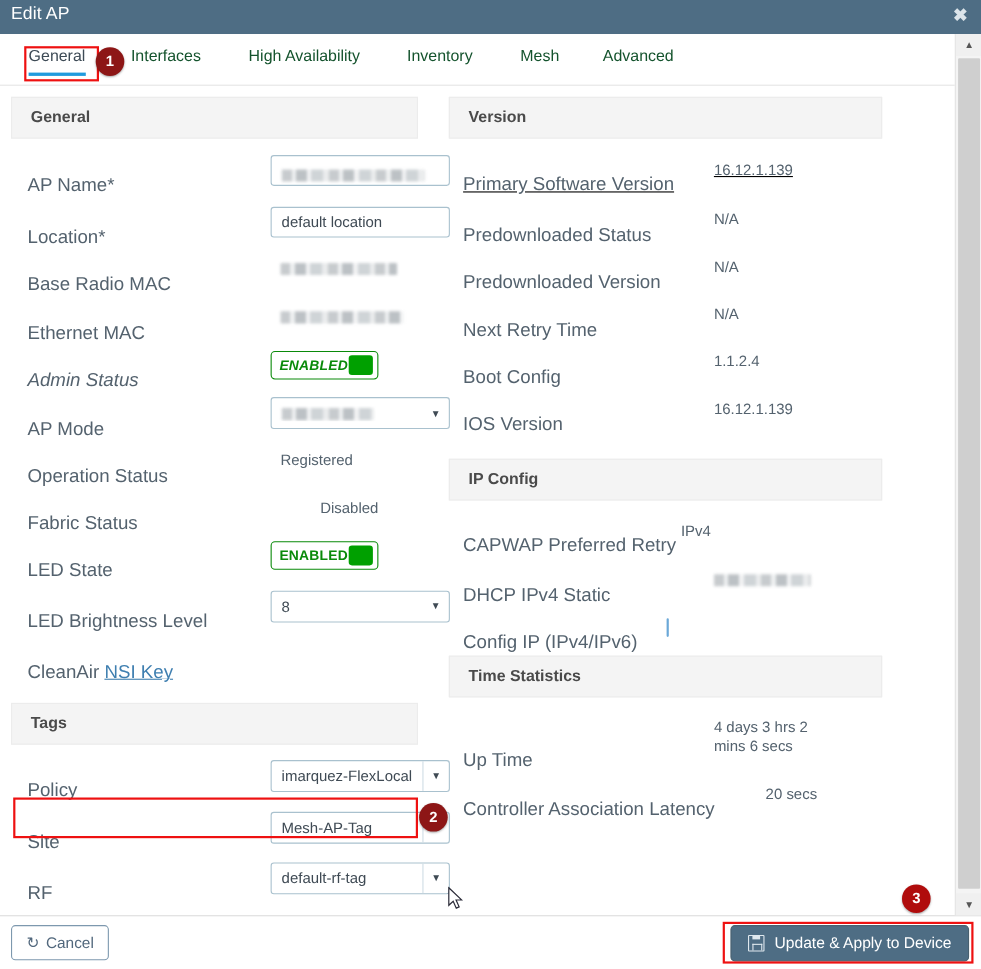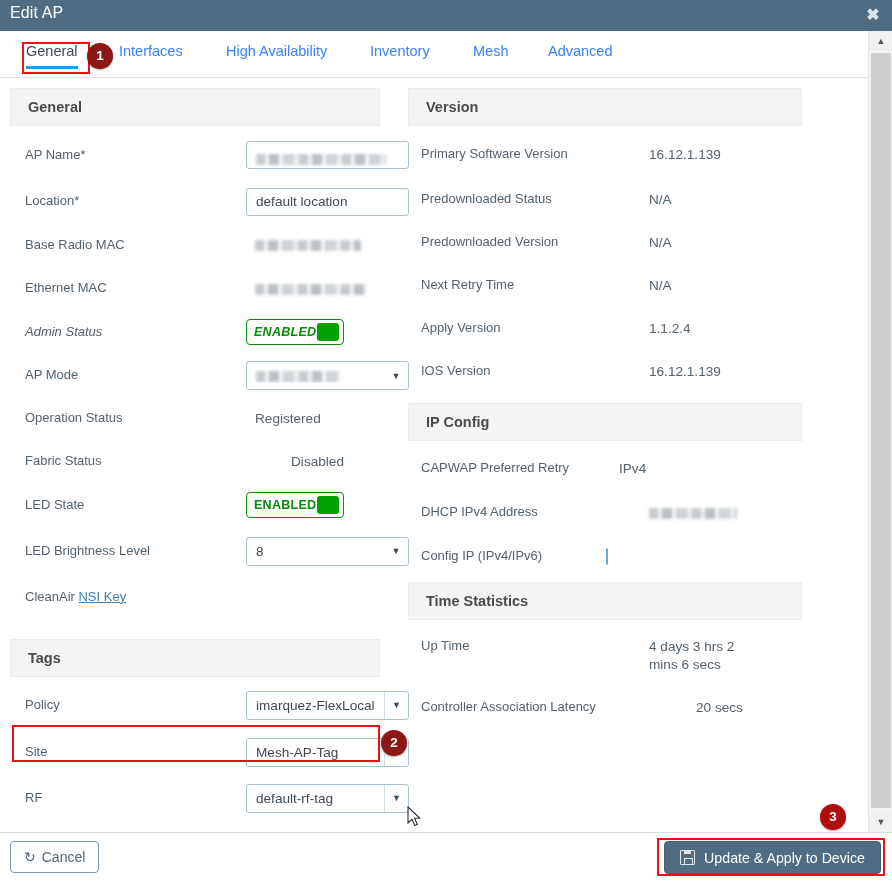--- a/index.html
+++ b/index.html
@@ -42,21 +42,21 @@
   
   .tabbar {
     position: absolute; top: 31px; left: 0;
     width: 868px; height: 47px;
     background: #ffffff;
     border-bottom: 1px solid #e0e0e0;
   }
   .tab {
     position: absolute; top: 12px;
     font-size: 14.5px;
-    color: #3b82f6;
+    color: #14532d;
     white-space: nowrap;
     cursor: pointer;
   }
   .tab.active {
     color: #3d4a55;
     font-weight: 400;
   }
   .tab.active .underline {
     position: absolute;
     left: 0; right: 0; bottom: -10px;
@@ -89,23 +89,24 @@
   .rows { padding-top: 4px; }
 
   .row {
     position: relative;
     min-height: 43px;
     display: flex;
     align-items: center;
     padding-left: 15px;
   }
   .row .lbl {
-    font-size: 13px;
+    font-size: 17px;
     color: #54626e;
     line-height: 1.25;
+    margin-top: 28px;
   }
   .row .val {
     font-size: 13.6px;
     color: #54626e;
   }
 
   
   .col-left .row .lbl { width: 185px; flex: 0 0 185px; }
   .col-left .row .ctl { flex: 1; margin-left: 36px; }
 
@@ -465,54 +466,54 @@
             </div>
           </div>
         </div>
       </div>
     </div>
 
     <div class="col-right">
 
       <div class="section-head">Version</div>
       <div class="rows">
-        <div class="row" style="height:48px;">
+        <div class="row" style="height:48px;text-decoration:underline;">
           <div class="lbl">Primary Software Version</div>
           <div class="val">16.12.1.139</div>
         </div>
         <div class="row" style="height:41px;">
           <div class="lbl">Predownloaded Status</div>
           <div class="val">N/A</div>
         </div>
         <div class="row" style="height:41px;">
           <div class="lbl">Predownloaded Version</div>
           <div class="val">N/A</div>
         </div>
         <div class="row" style="height:41px;">
           <div class="lbl">Next Retry Time</div>
           <div class="val">N/A</div>
         </div>
         <div class="row" style="height:41px;">
-          <div class="lbl">Apply Version</div>
+          <div class="lbl">Boot Config</div>
           <div class="val">1.1.2.4</div>
         </div>
         <div class="row" style="height:41px;">
           <div class="lbl">IOS Version</div>
           <div class="val">16.12.1.139</div>
         </div>
       </div>
 
-      <div class="section-head" style="margin-top:10px;">IP Config</div>
+      <div class="section-head" style="margin-top:24px;">IP Config</div>
       <div class="rows">
         <div class="row" style="height:46px;">
           <div class="lbl" style="width:198px;flex:0 0 198px;">CAPWAP Preferred Retry</div>
           <div class="val">IPv4</div>
         </div>
         <div class="row" style="height:41px;">
-          <div class="lbl">DHCP IPv4 Address</div>
+          <div class="lbl">DHCP IPv4 Static</div>
           <div class="val">
             <span class="redact" style="width:88px;"></span>
           </div>
         </div>
         <div class="row" style="height:44px;">
           <div class="lbl" style="width:185px;flex:0 0 185px;">Config IP (IPv4/IPv6)</div>
           <div class="val">
             <span class="checkbox"></span>
           </div>
         </div>

